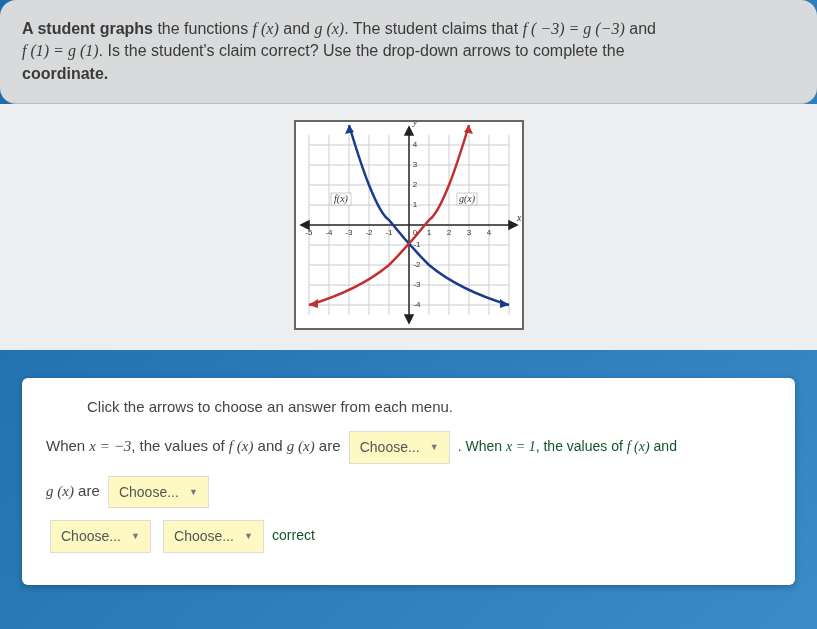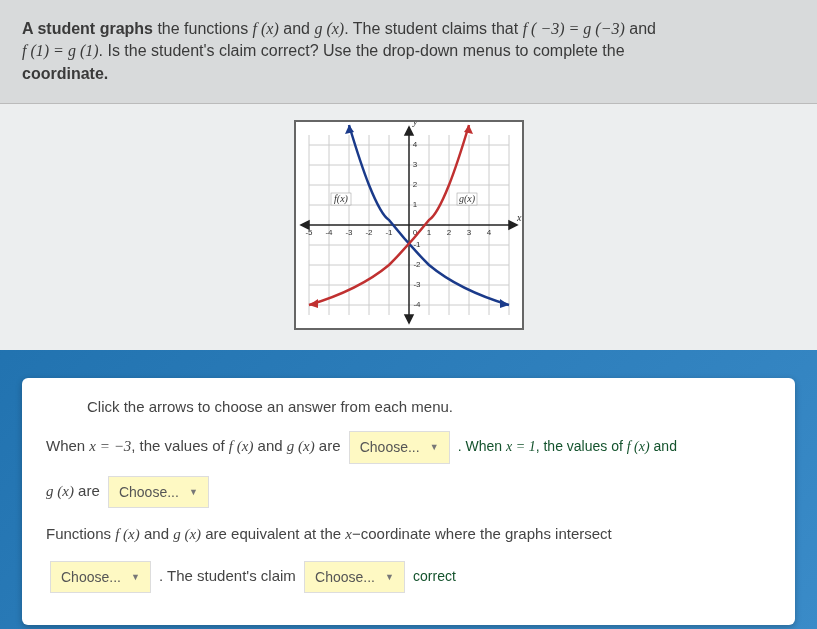--- a/index.html
+++ b/index.html
@@ -9,20 +9,21 @@
       width: 817px;
       height: 629px;
       overflow: hidden;
       position: relative;
     }
     .question-panel {
       background: #d8dadb;
       padding: 18px 22px;
       color: #3a3a3a;
       border-bottom: 1px solid #bbb;
+      border-radius: 16px;
     }
     .question-panel .line {
       font-size: 16px;
       line-height: 1.4;
     }
     .bold { font-weight: bold; }
     .math { font-family: 'Times New Roman', serif; font-style: italic; }
     .graph-panel {
       background: #eceeef;
       padding: 16px 0 20px 0;
@@ -75,21 +76,21 @@
     }
     .trail { color: #14532d; font-size: 14px;}
   </style>
 </head>
 <body>
 
 <div class="question-panel">
   <div class="line">
     <span class="bold">A student graphs</span><span> the functions </span><span class="math">f (x)</span><span> and </span><span class="math">g (x)</span><span>. The student claims that </span><span class="math">f ( −3) = g (−3)</span><span> and</span>
     <br>
-    <span class="math">f (1) = g (1)</span><span>. Is the student's claim correct? Use the drop-down menus to complete the</span>
+    <span class="math">f (1) = g (1)</span><span>. Is the student's claim correct? Use the drop-down arrows to complete the</span>
     <br>
     <span class="bold">coordinate.</span>
   </div>
 </div>
 
 <div class="graph-panel">
   <div class="graph-box">
     <svg width="226" height="206" viewBox="0 0 226 206">
       <g transform="translate(113,103)">
 
@@ -180,29 +181,25 @@
   </div>
 
   <div class="answer-line">
     <span class="math">g (x)</span><span> are</span>
     <span class="dropdown">
       <span>Choose...</span>
       <span class="caret">▼</span>
     </span>
   </div>
 
+
   <div class="answer-line">
-    <span>Functions </span><span class="math">f (x)</span><span> and </span><span class="math">g (x)</span><span> are equivalent at the </span><span class="math">x</span><span>−coordinate where the graphs intersect</span>
-  </div>
-
-  <div class="answer-line">
-    <span class="dropdown">
-      <span>Choose...</span>
-      <span class="caret">▼</span>
-    </span>
-    <span>. The student's claim</span>
+    <span class="dropdown">
+      <span>Choose...</span>
+      <span class="caret">▼</span>
+    </span>
     <span class="dropdown">
       <span>Choose...</span>
       <span class="caret">▼</span>
     </span>
     <span class="trail">correct</span>
   </div>
 </div>
 
 </body></html>

